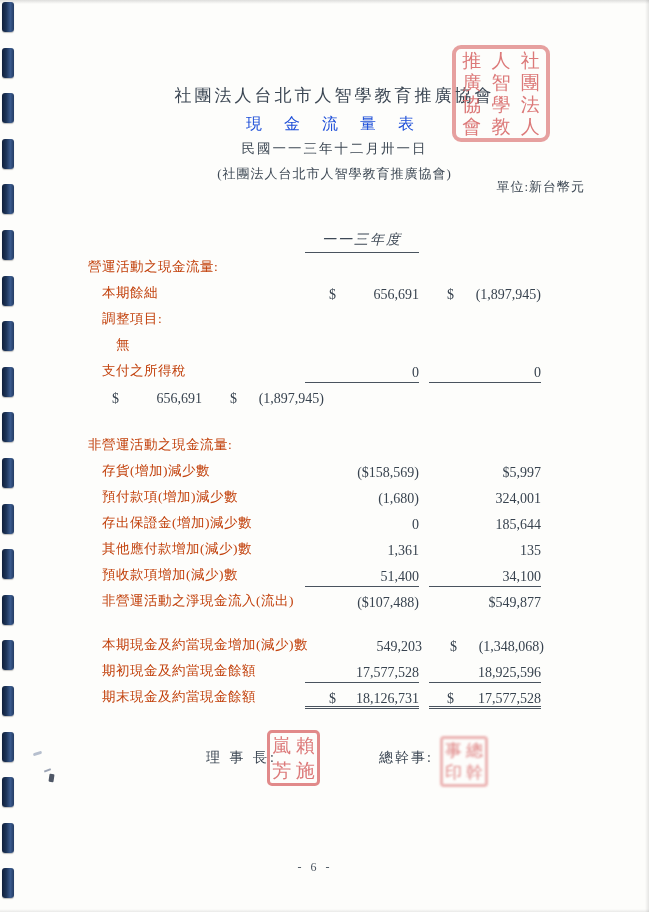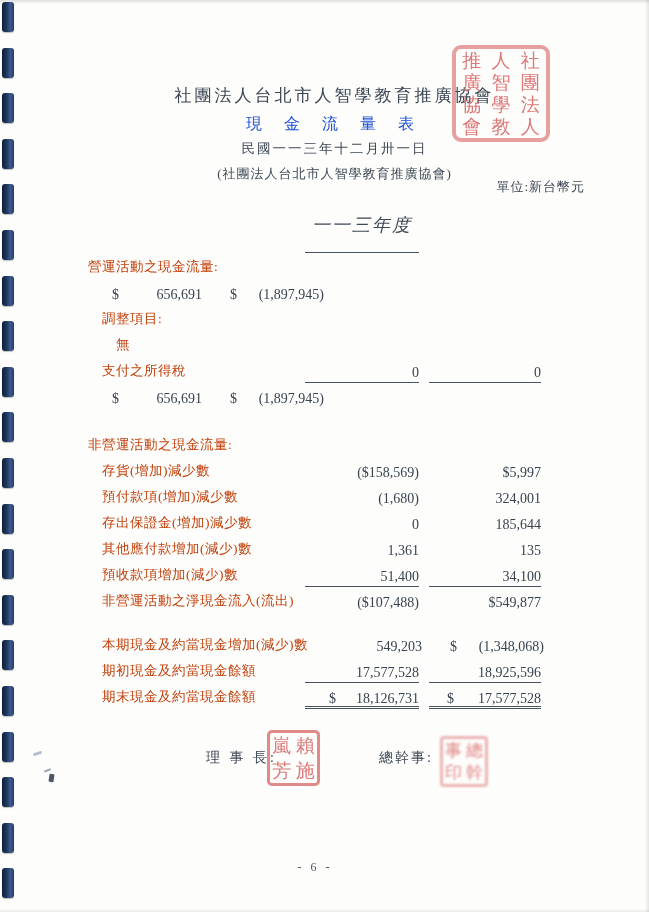--- a/index.html
+++ b/index.html
@@ -56,22 +56,22 @@
     color:#c2410c;padding-bottom:3px;box-sizing:border-box;}
   .ind1{padding-left:14px;}
   .ind2{padding-left:28px;}
   .amt{flex:0 0 114px;position:relative;text-align:right;font-size:14px;
     height:20px;line-height:19px;box-sizing:border-box;color:#38434f;}
   .amt.c2{flex:0 0 112px;margin-left:10px;}
   .amt .d{position:absolute;left:24px;}
   .amt.c2 .d{left:18px;}
   .amt.u{border-bottom:1.5px solid #49535e;}
   .amt.du{border-bottom:3.5px double #49535e;}
-  .hcell{flex:0 0 114px;text-align:center;font-size:18px;font-style:italic;
-    letter-spacing:2px;border-bottom:1.4px solid #49535e;padding-bottom:15px;
+  .hcell{flex:0 0 114px;text-align:center;font-size:14px;font-style:italic;
+    letter-spacing:2px;border-bottom:1.4px solid #49535e;padding-bottom:3px;
     color:#3e4956;}
   .hcell.c2{flex:0 0 112px;margin-left:10px;}
   .hspacer{flex:0 0 217px;}
   .gap{width:100%;}
 
   
   .sig-label{position:absolute;font-size:14px;letter-spacing:3px;color:#3b4653;}
   .sig-chairman{left:160px;top:749px;margin-left:46px;}
   .sig-secretary{left:379px;top:749px;letter-spacing:2px;}
 
@@ -143,20 +143,21 @@
     <div class="trow head">
       <div class="hspacer"></div>
       <div class="hcell">一一三年度</div>
     </div>
     <div class="trow">
       <div class="lbl">營運活動之現金流量:</div>
       <div class="amt c1"></div>
       <div class="amt c2"></div>
     </div>
     <div class="trow">
+      <div class="lbl ind1">本期餘絀</div>
       <div class="amt c1"><span class="d">$</span><span>656,691</span></div>
       <div class="amt c2"><span class="d">$</span><span>(1,897,945)</span></div>
     </div>
     <div class="trow">
       <div class="lbl ind1">調整項目:</div>
       <div class="amt c1"></div>
       <div class="amt c2"></div>
     </div>
     <div class="trow">
       <div class="lbl ind2">無</div>

